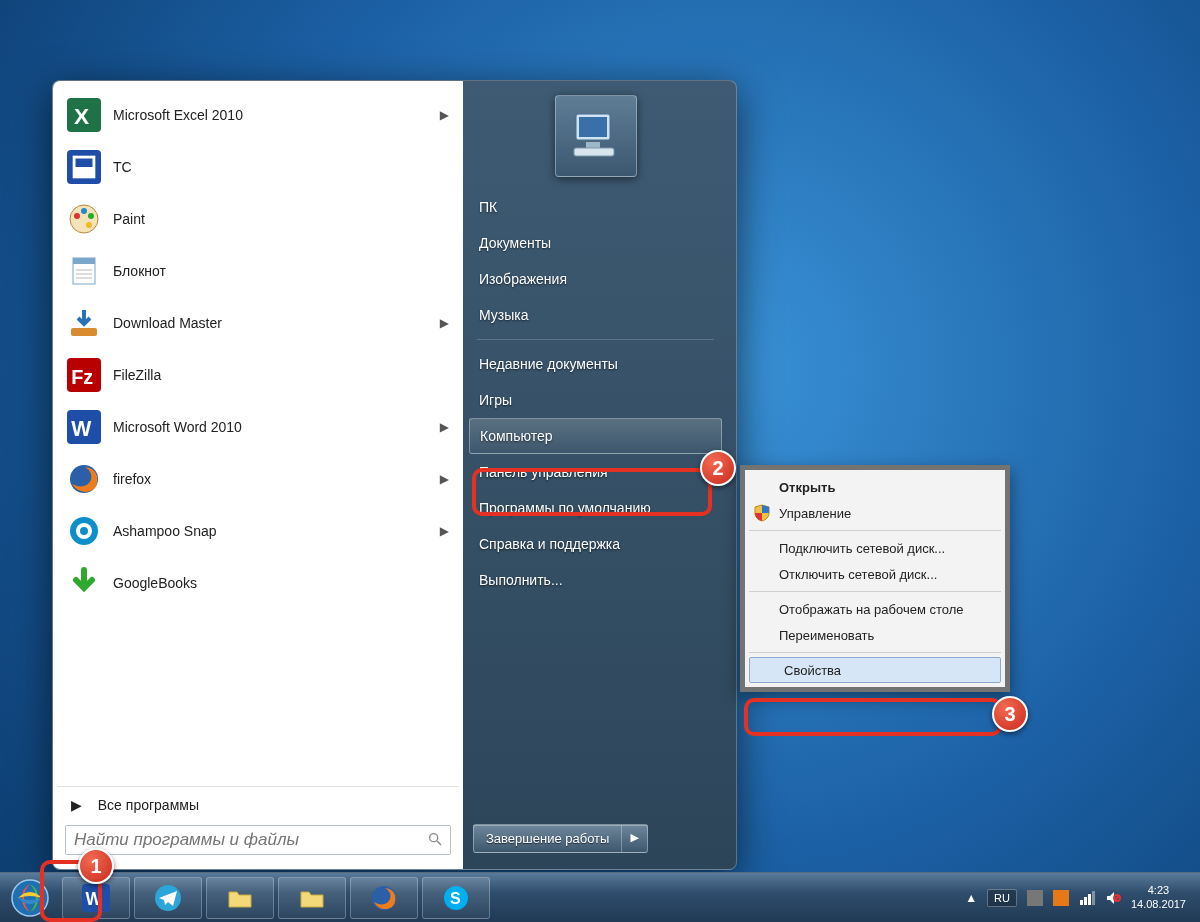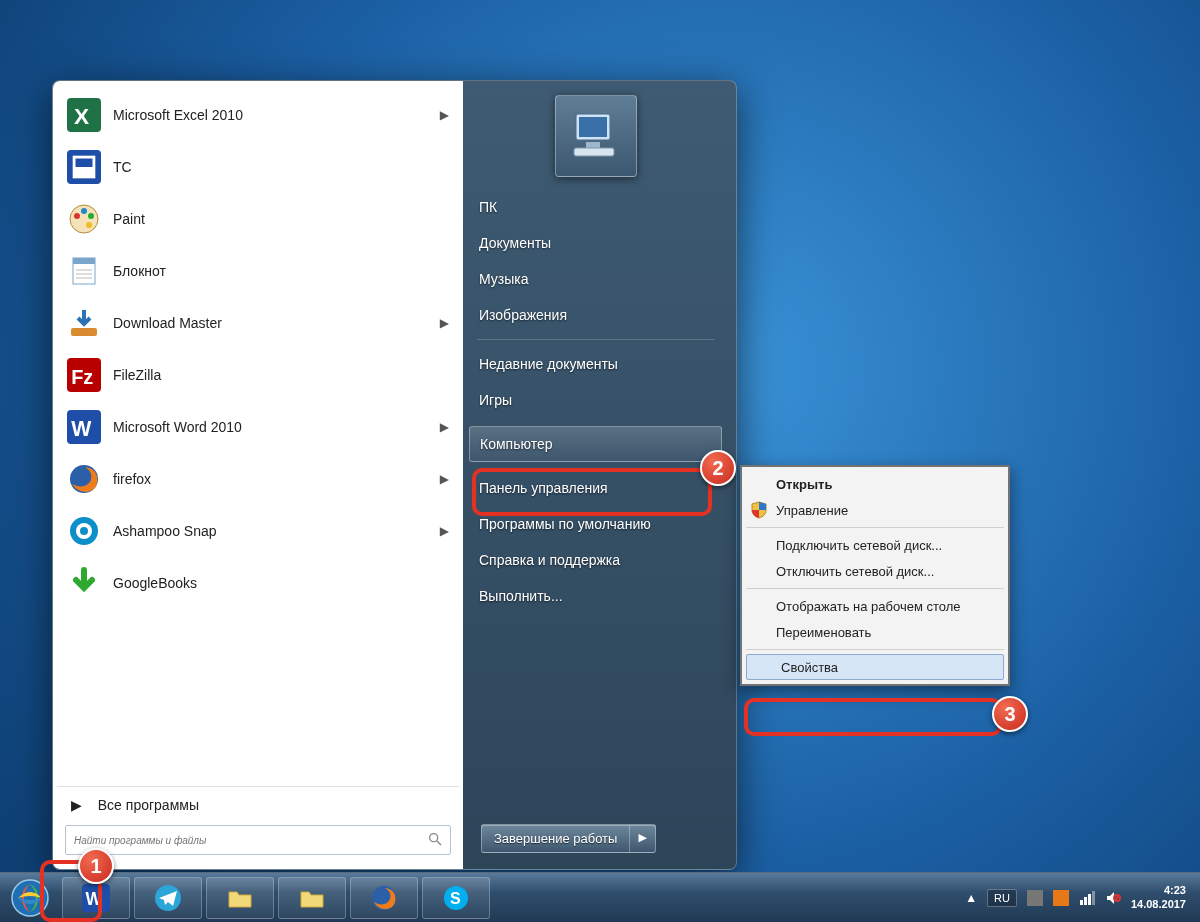--- a/index.html
+++ b/index.html
@@ -11,52 +11,52 @@
   background: linear-gradient(to bottom, #597a9a 0%, #2f4d6c 40%, #203a55 100%);
   border-top: 1px solid rgba(255,255,255,.25); display: flex; align-items: center; }
 .start-orb { width: 60px; height: 50px; display:flex; align-items:center; justify-content:center; cursor:pointer; }
 .start-orb svg { width: 40px; height: 40px; }
 .task-item { width: 68px; height: 42px; margin: 0 2px; border:1px solid rgba(255,255,255,.25);
   border-radius: 3px; background: linear-gradient(to bottom, rgba(255,255,255,.15), rgba(255,255,255,.05));
   display:flex; align-items:center; justify-content:center; color:#fff; font-size:11px; }
 .task-item svg, .task-item .glyph { width:28px; height:28px; }
 .tray { margin-left:auto; display:flex; align-items:center; gap:10px; padding:0 14px; color:#fff; font-size:11px; }
 .tray .lang { background: rgba(0,0,0,.25); border:1px solid rgba(255,255,255,.3); padding:2px 6px; border-radius:2px; }
-.tray .clock { text-align:right; line-height:1.2;font-weight:bold; }
+.tray .clock { text-align:center; line-height:1.2; }
 .tray .tri { color:#fff; font-size:12px; }
 .tray .ico { width:16px; height:16px; display:inline-block; }
 
 
 .start-menu { position:absolute; left:52px; bottom:52px; width:685px; height:790px;
   display:flex; border-radius:8px; overflow:hidden;
   box-shadow: 0 10px 40px rgba(0,0,0,.6);
   background: linear-gradient(to bottom, #3e5b73, #2d4559); border:1px solid rgba(255,255,255,.25); }
 .start-left { width:410px; background:#fff; display:flex; flex-direction:column; padding:8px 4px 6px 4px; }
 .prog { display:flex; align-items:center; height:52px; padding:0 10px; gap:12px; font-size:14px; color:#222; cursor:default; }
 .prog .chev { margin-left:auto; color:#555; font-size:12px; }
 .all-prog { display:flex; align-items:center; gap:16px; padding:10px 14px 4px 14px; font-size:14px; color:#222; border-top:1px solid #e0e0e0; margin-top:auto; }
 .all-prog .arrow { color:#222; }
 .search { margin:8px 8px 8px 8px; position:relative; }
-.search input { width:100%; height:30px; border:1px solid #b6c3cd; border-radius:2px; padding:0 30px 0 8px; font-size:10px; font-style:italic; color:#888; background:#fff; }
+.search input { width:100%; height:30px; border:1px solid #b6c3cd; border-radius:2px; padding:0 30px 0 8px; font-size:17px; font-style:italic; color:#888; background:#fff; }
 .search .mag { position:absolute; right:8px; top:6px; color:#888; }
 
 .start-right { flex:1; padding:8px 8px 8px 0; display:flex; flex-direction:column; }
 .user-pic { width:82px; height:82px; margin:6px auto 12px auto; border:1px solid rgba(255,255,255,.35);
   background: linear-gradient(#5f7d95,#3c5870); display:flex; align-items:center; justify-content:center; border-radius:4px; box-shadow:0 2px 8px rgba(0,0,0,.5); }
 .rlink { color:#fff; font-size:14px; padding:10px 16px; cursor:default; text-shadow:0 1px 2px rgba(0,0,0,.6); }
-.rlink.hover { background: linear-gradient(to bottom, rgba(255,255,255,.18), rgba(255,255,255,.04)); border:1px solid rgba(255,255,255,.35); border-radius:3px; margin:8px 6px; padding:9px 10px; }
+.rlink.hover { background: linear-gradient(to bottom, rgba(255,255,255,.18), rgba(255,255,255,.04)); border:1px solid rgba(255,255,255,.35); border-radius:3px; margin:0 6px; padding:9px 10px; }
 .rsep { height:1px; margin:6px 14px; background: rgba(255,255,255,.2); }
-.shutdown-row { margin-top:auto; padding:8px 6px 8px 10px;margin-left:8px; }
+.shutdown-row { margin-top:auto; padding:8px 6px 8px 10px; }
 .shutdown { display:inline-flex; align-items:stretch; border-radius:3px; border:1px solid rgba(255,255,255,.35);
   background: linear-gradient(to bottom, #6e879c, #3d576e); box-shadow: inset 0 1px 0 rgba(255,255,255,.3); }
 .shutdown .lbl { color:#fff; font-size:13px; padding:6px 12px; text-shadow:0 1px 1px rgba(0,0,0,.6);}
 .shutdown .drop { border-left:1px solid rgba(255,255,255,.3); padding:6px 8px; color:#fff; font-size:11px;}
 
 
-.ctx { position:absolute; left:740px; top:465px; width:270px; background:#f3f3f3; border:2px solid #737373; box-shadow:0 6px 16px rgba(0,0,0,.45); padding:4px 2px; font-size:13px; }
+.ctx { position:absolute; left:740px; top:465px; width:270px; background:#f3f3f3; border:5px solid #737373; box-shadow:0 6px 16px rgba(0,0,0,.45); padding:4px 2px; font-size:13px; }
 .ctx .row { display:flex; align-items:center; height:26px; padding:0 8px 0 32px; position:relative; color:#222; cursor:default;}
 .ctx .row.bold { font-weight:bold; }
 .ctx .row.hover { background:#d7e6f7; border:1px solid #8babce; border-radius:2px; margin:0 2px; padding-left:34px;}
 .ctx .row .shield { position:absolute; left:6px; width:18px; height:18px; }
 .ctx hr { border:none; border-top:1px solid #d0d0d0; margin:4px 2px; }
 
 
 .mark { position:absolute; border:4px solid #e53123; border-radius:10px; pointer-events:none; }
 .badge { position:absolute; width:36px; height:36px; border-radius:50%;
   background: radial-gradient(circle at 35% 30%, #f26b52, #c9291c);
@@ -190,22 +190,22 @@
     <div class="user-pic">
       <svg width="60" height="60" viewBox="0 0 60 60">
         <rect x="10" y="8" width="34" height="26" rx="2" fill="#cfe3f5" stroke="#4a6a88"></rect>
         <rect x="13" y="11" width="28" height="20" fill="#3a70a8"></rect>
         <rect x="20" y="36" width="14" height="6" fill="#9fb7cb"></rect>
         <rect x="8" y="42" width="40" height="8" rx="2" fill="#d8e5ef" stroke="#7b95ab"></rect>
       </svg>
     </div>
     <div class="rlink">ПК</div>
     <div class="rlink">Документы</div>
+    <div class="rlink">Изображения</div>
     <div class="rlink">Музыка</div>
-    <div class="rlink">Изображения</div>
     <div class="rsep"></div>
     <div class="rlink">Недавние документы</div>
     <div class="rlink">Игры</div>
     <div class="rlink hover">Компьютер</div>
     <div class="rlink">Панель управления</div>
     <div class="rlink">Программы по умолчанию</div>
     <div class="rlink">Справка и поддержка</div>
     <div class="rlink">Выполнить...</div>
 
     <div class="shutdown-row">

